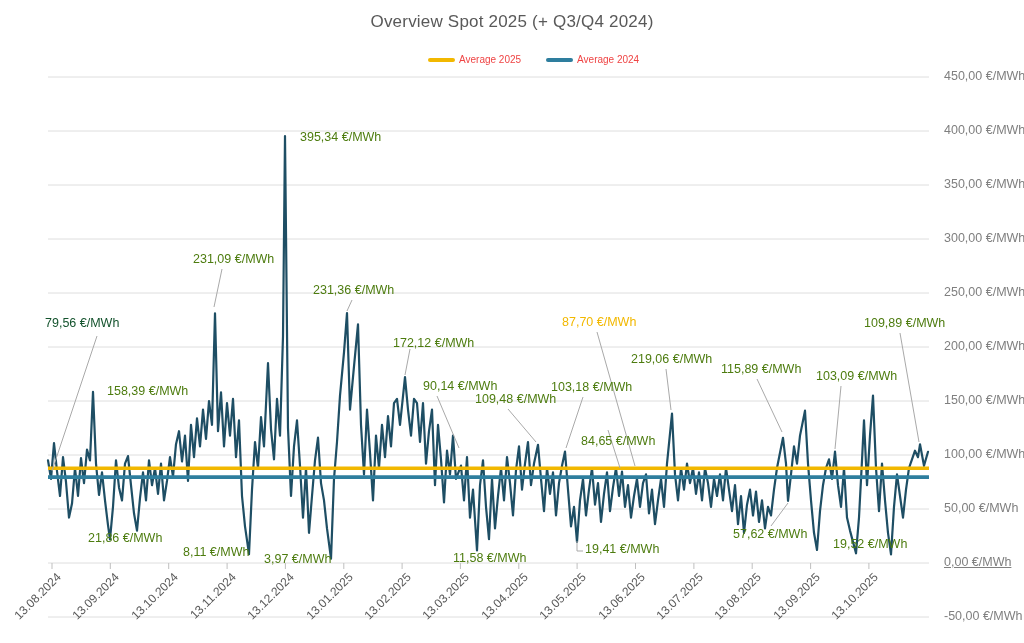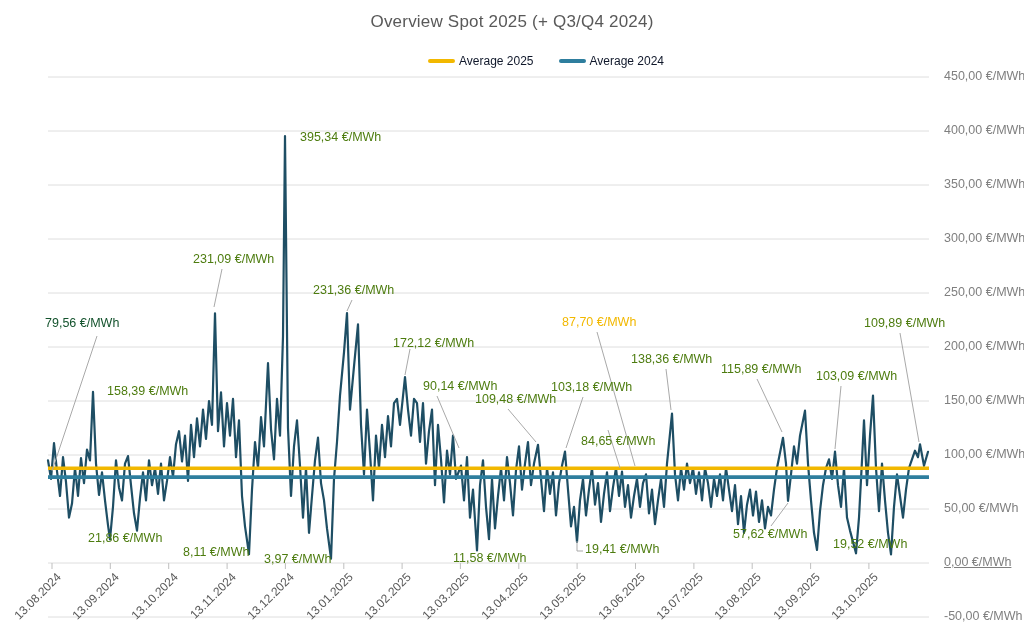--- a/index.html
+++ b/index.html
@@ -10,21 +10,21 @@
   }
   .chart-title{
     position:absolute;left:0;top:12px;width:1024px;text-align:center;
     font-size:17px;color:#595959;letter-spacing:.2px;
   }
   .legend{
     position:absolute;left:428px;top:54px;display:flex;align-items:center;gap:25px;
   }
   .legend-item{display:flex;align-items:center;gap:4px;}
   .legend-swatch{width:27px;height:4px;border-radius:2px;}
-  .legend-label{font-size:12px;color:#0f172a;}
+  .legend-label{font-size:10px;color:#ef4444;}
   #chart-svg{position:absolute;left:0;top:0;}
   .ylabel{
     position:absolute;left:944px;font-size:12.5px;color:#7F7F7F;white-space:nowrap;
   }
   .xlabel{
     position:absolute;width:110px;text-align:right;font-size:12px;color:#595959;
     white-space:nowrap;transform:rotate(-45deg);transform-origin:100% 0;
   }
   .ann{
     position:absolute;font-size:12.5px;color:#4d7c0f;white-space:nowrap;line-height:15px;
@@ -134,20 +134,20 @@
       <div class="ann" style="left: 264px; top: 552px;">3,97 €/MWh</div>
       <div class="ann" style="left: 313px; top: 283px;">231,36 €/MWh</div>
       <div class="ann" style="left: 370px; top: 336px; margin-left: 23px;">172,12 €/MWh</div>
       <div class="ann" style="left: 423px; top: 379px;">90,14 €/MWh</div>
       <div class="ann" style="left: 475px; top: 392px;">109,48 €/MWh</div>
       <div class="ann" style="left: 453px; top: 551px;">11,58 €/MWh</div>
       <div class="ann" style="left: 551px; top: 380px;">103,18 €/MWh</div>
       <div class="ann" style="left: 585px; top: 542px;">19,41 €/MWh</div>
       <div class="ann" style="left: 581px; top: 414px; margin-top: 20px;">84,65 €/MWh</div>
       <div class="ann" style="left: 562px; top: 315px; color: rgb(242, 184, 0);">87,70 €/MWh</div>
-      <div class="ann" style="left: 631px; top: 352px;">138,36 €/MWh</div>
+      <div class="ann" style="left: 631px; top: 352px;">219,06 €/MWh</div>
       <div class="ann" style="left: 721px; top: 362px;">115,89 €/MWh</div>
       <div class="ann" style="left: 733px; top: 527px;">57,62 €/MWh</div>
       <div class="ann" style="left: 816px; top: 369px;">103,09 €/MWh</div>
       <div class="ann" style="left: 833px; top: 537px;">19,52 €/MWh</div>
       <div class="ann" style="left: 864px; top: 316px;">109,89 €/MWh</div>
     </div>
 </div>
 
 </body></html>

